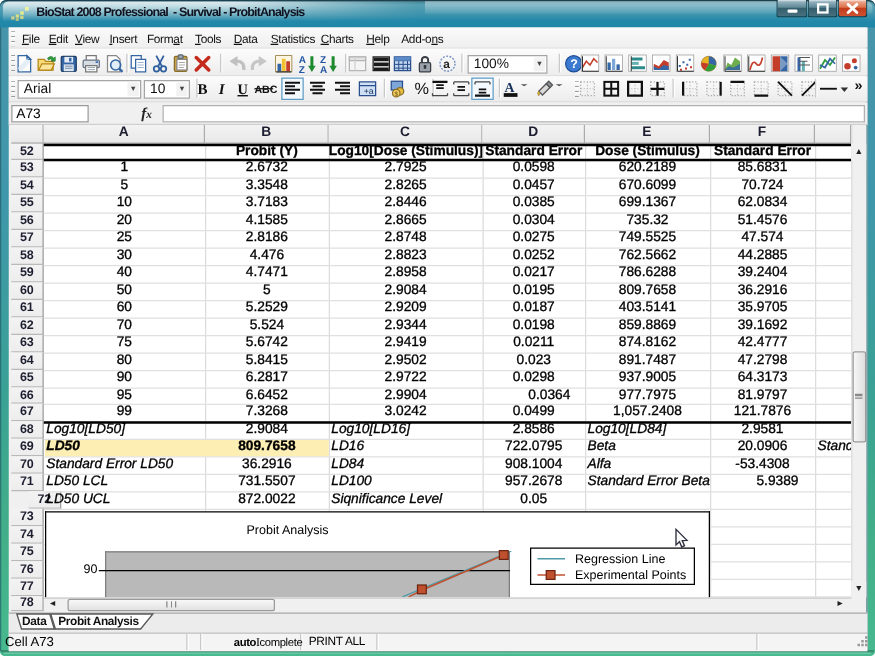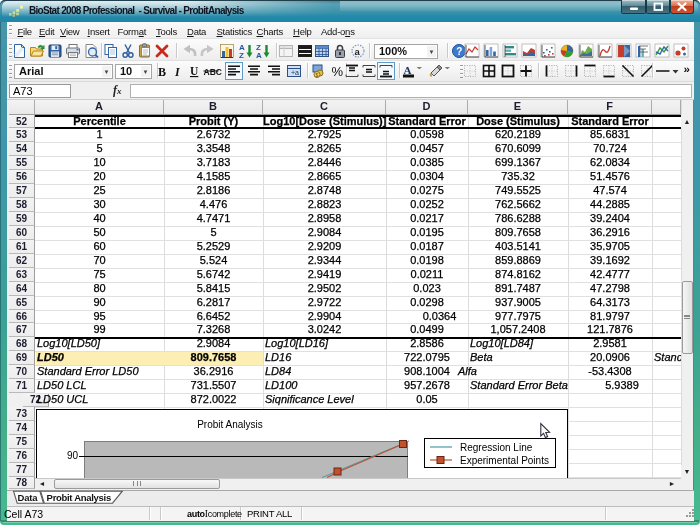--- a/index.html
+++ b/index.html
@@ -12,21 +12,21 @@
  border-radius:5px 5px 0 0;box-shadow:inset 0 1px 0 rgba(20,48,60,.8);}
 #titleglow{left:2px;top:1px;width:336px;height:17px;
  background:linear-gradient(180deg,rgba(255,255,255,.85) 0%,rgba(255,255,255,.45) 45%,rgba(255,255,255,0) 95%);
  -webkit-mask-image:linear-gradient(90deg,#000 55%,transparent 99%);border-radius:5px 0 0 0;}
 #titlegloss{left:340px;top:1px;width:358px;height:10px;
  background:linear-gradient(180deg,rgba(255,255,255,.4),rgba(255,255,255,.08));border-radius:0 5px 0 0;}
 #titletext{left:29px;top:5px;font-size:10px;font-weight:bold;color:#10121f;letter-spacing:-0.7px;}
 #client{left:7px;top:22px;width:687px;height:499px;background:#f0f0f0;}
 .sep1{width:1px;background:#c9c9c9;box-shadow:1px 0 0 #ffffff;}
 .grip{width:3px;background-image:repeating-linear-gradient(180deg,#9a9a9a 0,#9a9a9a 1px,#fdfdfd 1px,#fdfdfd 2px,transparent 2px,transparent 4px);}
-.combo{background:#fff;border:1px solid #a5a5a5;font-weight:bold;}
+.combo{background:#fff;border:1px solid #a5a5a5;}
 .cbarrow{position:absolute;right:1px;top:1px;bottom:1px;width:9px;background:#f2f2f2;color:#444;font-size:6px;line-height:12px;text-align:center;}
 .selbox{border:1px solid #5f9cc5;background:#f3f9fd;}
 .hdrcell{background:linear-gradient(180deg,#f3f3f3,#ececed 70%,#e7e7e7);border-right:1px solid #ababab;border-bottom:1px solid #9d9d9d;
  font-weight:bold;font-size:11px;color:#1d1d30;text-align:center;}
 .gutcell{background:linear-gradient(180deg,#f3f3f3,#ededed);border-right:1px solid #9d9d9d;border-bottom:1px solid #b9b9b9;
  font-weight:bold;font-size:10px;color:#1d1d30;text-align:center;}
 .cell{position:absolute;font-size:11px;color:#000;white-space:nowrap;overflow:hidden;-webkit-text-stroke:0.25px #000;}
 .ctr{text-align:center;}
 .lft{text-align:left;padding-left:2px;}
 .it{font-style:italic;}
@@ -471,21 +471,20 @@
 <div class="ab" style="left:35px;top:420.96px;width:646px;height:1px;background:#e0e0e0;"></div>
 <div class="ab gutcell" style="left:9px;top:434.89px;width:26px;height:13.93px;line-height:13.93px;">75</div>
 <div class="ab" style="left:35px;top:434.89px;width:646px;height:1px;background:#e0e0e0;"></div>
 <div class="ab gutcell" style="left:9px;top:448.82px;width:26px;height:13.93px;line-height:13.93px;">76</div>
 <div class="ab" style="left:35px;top:448.82px;width:646px;height:1px;background:#e0e0e0;"></div>
 <div class="ab gutcell" style="left:9px;top:462.75px;width:26px;height:13.93px;line-height:13.93px;">77</div>
 <div class="ab" style="left:35px;top:462.75px;width:646px;height:1px;background:#e0e0e0;"></div>
 <div class="ab gutcell" style="left:9px;top:476.68px;width:26px;height:12.82px;line-height:12.82px;">78</div>
 <div class="ab" style="left:35px;top:476.68px;width:646px;height:1px;background:#e0e0e0;"></div>
 <div class="ab" style="left:35.5px;top:351.81px;width:227px;height:13.4px;background:#fdeeb3;"></div>
-<div class="cell ctr" style="left:35px;top:114.50px;width:129px;height:13.93px;line-height:13.8px;font-weight:bold;">Percentile</div>
 <div class="cell ctr" style="left:164px;top:114.50px;width:99px;height:13.93px;line-height:13.8px;font-weight:bold;">Probit (Y)</div>
 <div class="cell ctr" style="left:263px;top:114.50px;width:123px;height:13.93px;line-height:13.8px;font-weight:bold;">Log10[Dose (Stimulus)]</div>
 <div class="cell ctr" style="left:386px;top:114.50px;width:82px;height:13.93px;line-height:13.8px;font-weight:bold;">Standard Error</div>
 <div class="cell ctr" style="left:468px;top:114.50px;width:100px;height:13.93px;line-height:13.8px;font-weight:bold;">Dose (Stimulus)</div>
 <div class="cell ctr" style="left:568px;top:114.50px;width:84px;height:13.93px;line-height:13.8px;font-weight:bold;">Standard Error</div>
 <div class="cell ctr" style="left:35px;top:128.43px;width:129px;height:13.93px;line-height:13.8px;">1</div>
 <div class="cell ctr" style="left:164px;top:128.43px;width:99px;height:13.93px;line-height:13.8px;">2.6732</div>
 <div class="cell ctr" style="left:263px;top:128.43px;width:123px;height:13.93px;line-height:13.8px;">2.7925</div>
 <div class="cell ctr" style="left:386px;top:128.43px;width:82px;height:13.93px;line-height:13.8px;">0.0598</div>
 <div class="cell ctr" style="left:468px;top:128.43px;width:100px;height:13.93px;line-height:13.8px;">620.2189</div>
@@ -584,21 +583,21 @@
 <div class="cell ctr" style="left:164px;top:351.31px;width:99px;height:13.93px;line-height:13.8px;font-weight:bold;">809.7658</div>
 <div class="cell lft it" style="left:263px;top:351.31px;width:123px;height:13.93px;line-height:13.8px;">LD16</div>
 <div class="cell ctr" style="left:386px;top:351.31px;width:82px;height:13.93px;line-height:13.8px;">722.0795</div>
 <div class="cell lft it" style="left:468px;top:351.31px;width:100px;height:13.93px;line-height:13.8px;">Beta</div>
 <div class="cell ctr" style="left:568px;top:351.31px;width:84px;height:13.93px;line-height:13.8px;">20.0906</div>
 <div class="cell lft it" style="left:652px;top:351.31px;width:29px;height:13.93px;line-height:13.8px;">Standa</div>
 <div class="cell lft it" style="left:35px;top:365.24px;width:129px;height:13.93px;line-height:13.8px;">Standard Error LD50</div>
 <div class="cell ctr" style="left:164px;top:365.24px;width:99px;height:13.93px;line-height:13.8px;">36.2916</div>
 <div class="cell lft it" style="left:263px;top:365.24px;width:123px;height:13.93px;line-height:13.8px;">LD84</div>
 <div class="cell ctr" style="left:386px;top:365.24px;width:82px;height:13.93px;line-height:13.8px;">908.1004</div>
-<div class="cell lft it" style="left:456px;top:365.24px;width:100px;height:13.93px;line-height:13.8px;">Alfa</div>
+<div class="cell lft it" style="left:468px;top:365.24px;width:100px;height:13.93px;line-height:13.8px;">Alfa</div>
 <div class="cell ctr" style="left:568px;top:365.24px;width:84px;height:13.93px;line-height:13.8px;">-53.4308</div>
 <div class="cell lft it" style="left:35px;top:379.17px;width:129px;height:13.93px;line-height:13.8px;">LD50 LCL</div>
 <div class="cell ctr" style="left:164px;top:379.17px;width:99px;height:13.93px;line-height:13.8px;">731.5507</div>
 <div class="cell lft it" style="left:263px;top:379.17px;width:123px;height:13.93px;line-height:13.8px;">LD100</div>
 <div class="cell ctr" style="left:386px;top:379.17px;width:82px;height:13.93px;line-height:13.8px;">957.2678</div>
 <div class="cell lft it" style="left:468px;top:379.17px;width:100px;height:13.93px;line-height:13.8px;">Standard Error Beta</div>
 <div class="cell ctr" style="left:568px;top:379.17px;width:84px;height:13.93px;line-height:13.8px;padding-left:24px;">5.9389</div>
 <div class="cell lft it" style="left:35px;top:393.10px;width:129px;height:13.93px;line-height:13.8px;">LD50 UCL</div>
 <div class="cell ctr" style="left:164px;top:393.10px;width:99px;height:13.93px;line-height:13.8px;">872.0022</div>
 <div class="cell lft it" style="left:263px;top:393.10px;width:123px;height:13.93px;line-height:13.8px;">Siqnificance Level</div>

